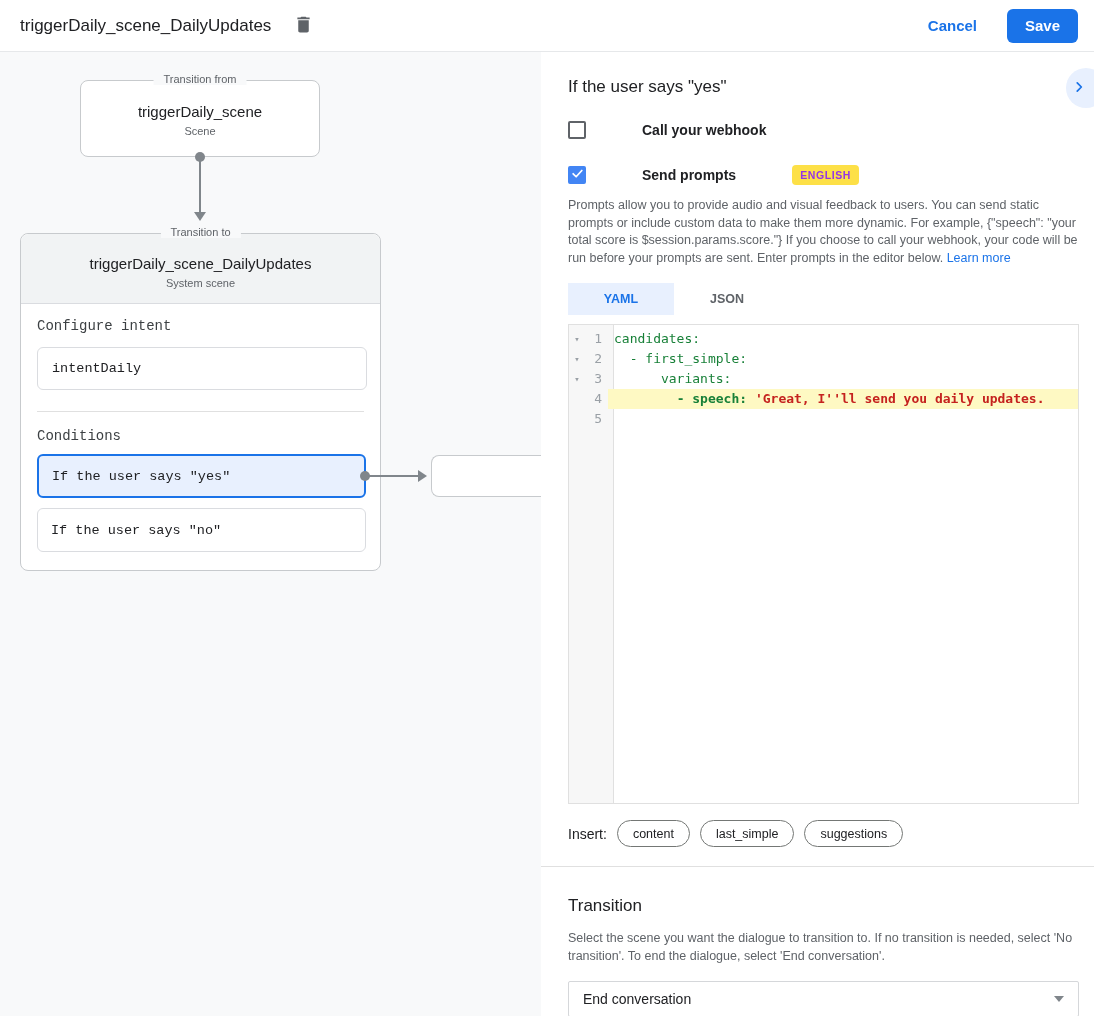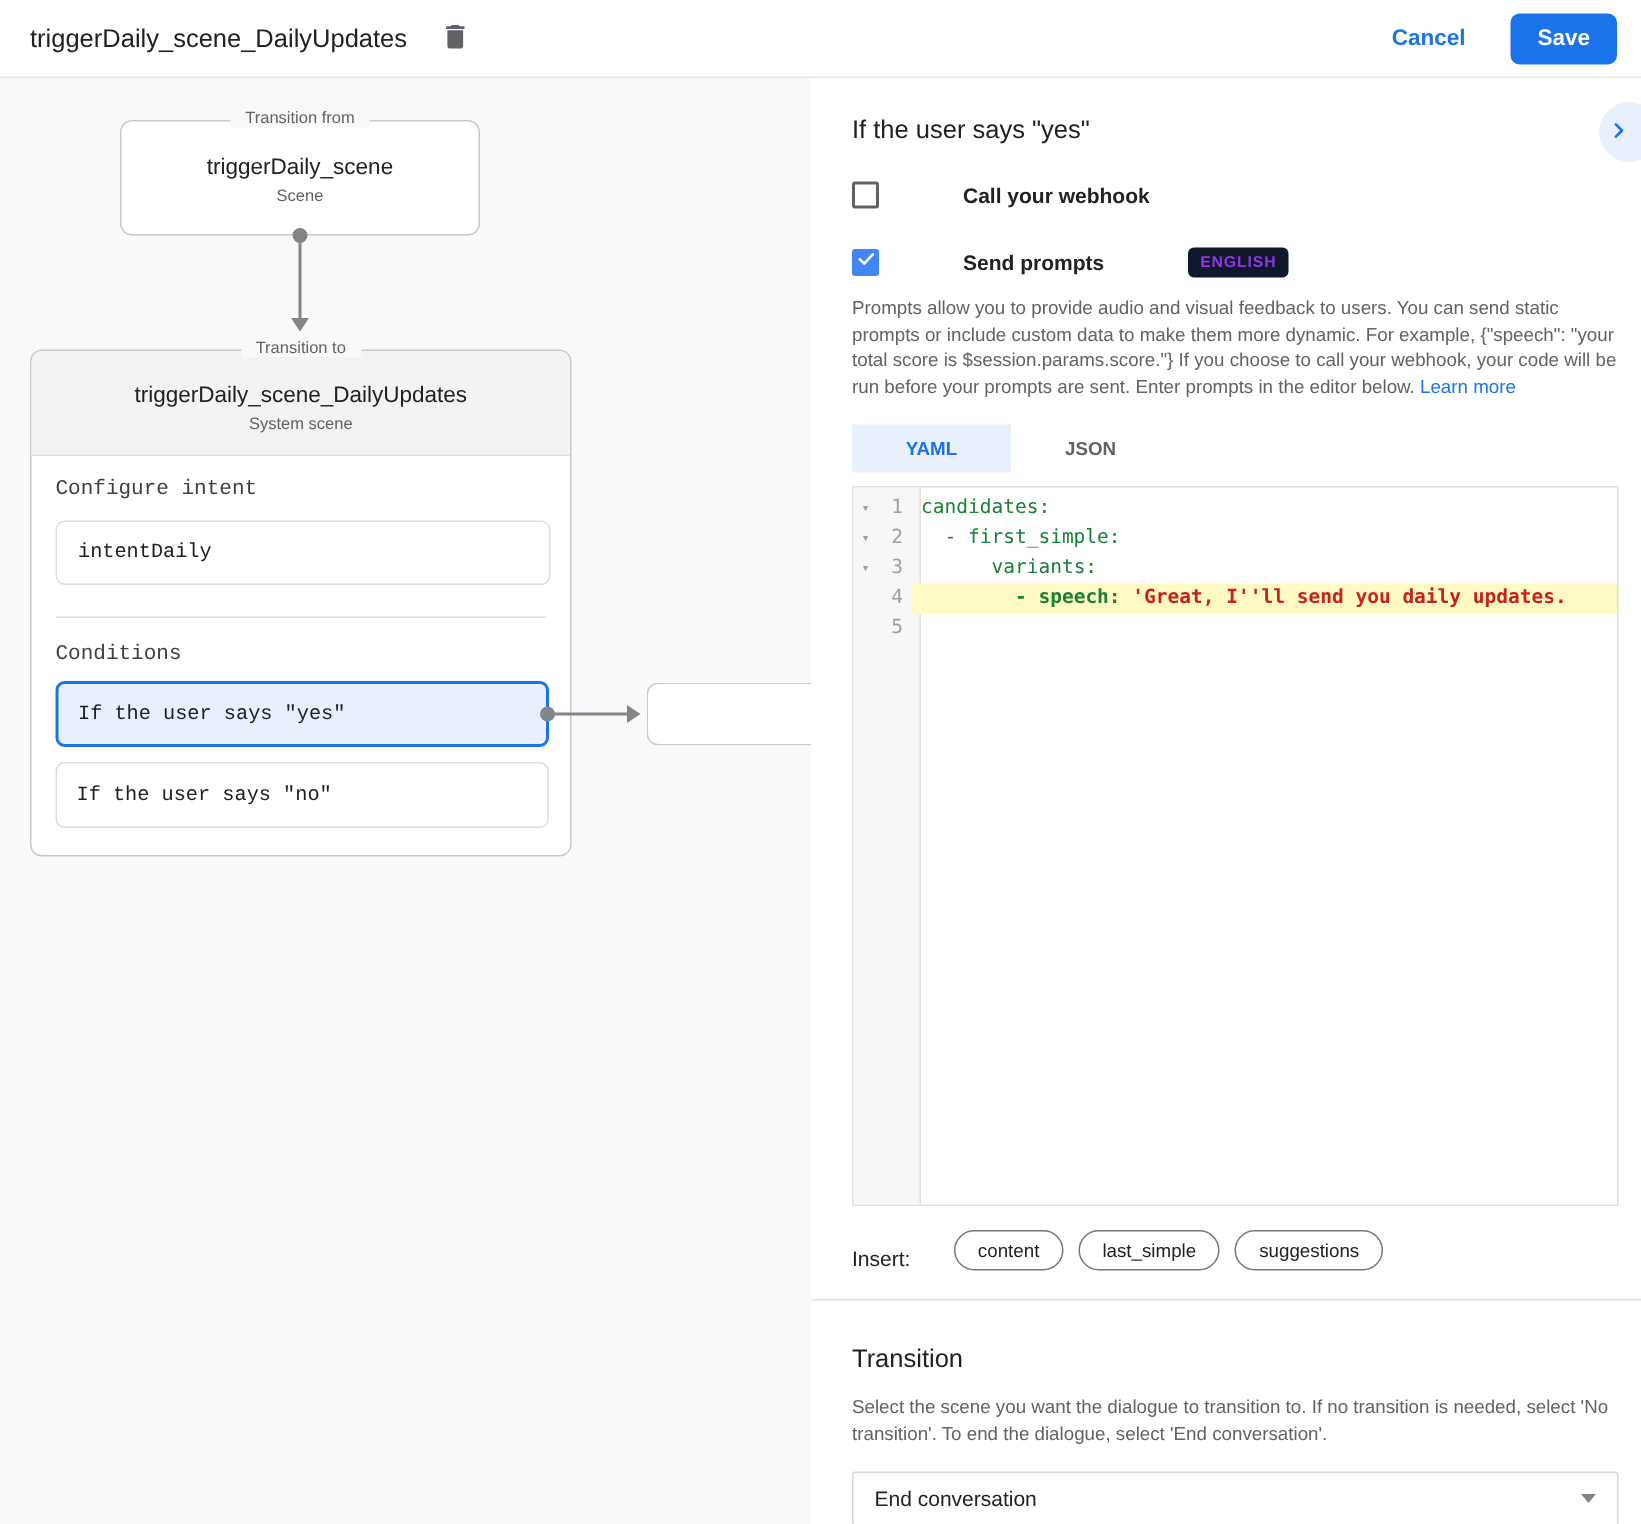--- a/index.html
+++ b/index.html
@@ -57,21 +57,21 @@
                  padding:25px 16px 0 27px; overflow:hidden; }
   .panel-heading { font-size:17px; color:#202124; }
   .expand-btn { position:absolute; top:16px; right:-12px; width:40px; height:40px; border-radius:50%;
                 background:#e8f0fe; border:none; cursor:pointer; display:flex; align-items:center;
                 justify-content:center; padding-right:14px; }
   .check-row { display:flex; align-items:center; margin-top:24px;gap:42px; }
   .checkbox { width:18px; height:18px; border:2px solid #5f6368; border-radius:2px; background:#fff;
               flex:none; cursor:pointer; display:flex; align-items:center; justify-content:center; }
   .checkbox.checked { background:#4285f4; border-color:#4285f4; }
   .check-label { font-size:14px; font-weight:600; margin-left:14px; color:#202124; }
-  .lang-badge { background:#0f172a; color:#9334e6; font-size:10.5px; font-weight:700;
+  .lang-badge { background:#fde047; color:#9334e6; font-size:10.5px; font-weight:700;
                 letter-spacing:.6px; padding:4px 8px; border-radius:4px; margin-left:14px; }
   .desc { margin-top:12px; font-size:12.5px; line-height:17.5px; color:#5f6368; max-width:516px; }
   .link { color:#1a73e8; cursor:pointer; }
 
   .tabs { display:flex; margin-top:16px; }
   .tab { width:106px; height:32px; display:flex; align-items:center; justify-content:center;
          font-size:12.5px; font-weight:700; color:#5f6368; cursor:pointer; }
   .tab.active { background:#e8f0fe; color:#1a73e8; }
 
   
@@ -82,21 +82,21 @@
                     background:#f7f7f7; border-right:1px solid #e0e0e0; }
   .code-line { position:relative; display:flex; height:20px; line-height:20px; }
   .fold-cell { width:16px; flex:none; text-align:center; color:#9aa0a6; font-size:9px; cursor:pointer; }
   .num-cell { width:23px; flex:none; text-align:right; padding-right:6px; color:#9aa0a6; }
   .code-cell { flex:1; white-space:pre; padding-left:6px; overflow:hidden; }
   .code-line.active .code-cell { background:#fef9c3;font-weight:bold; }
   .tok-key { color:#188038; }
   .tok-string { color:#c5221f; }
   .tok-plain { color:#202124; }
 
-  .insert-row { display:flex; align-items:flex-end; margin-top:16px;gap:19px; }
+  .insert-row { display:flex; align-items:center; margin-top:16px; }
   .insert-label { font-size:14px; color:#202124; }
   .chip { border:1px solid #747775; border-radius:14px; height:27px; padding:0 15px; background:#fff;
           font-size:12.5px; color:#202124; margin-left:10px; cursor:pointer; display:flex;
           align-items:center; font-family:inherit; }
 
   .panel-divider { border-top:1px solid #e0e0e0; margin:19px -16px 0 -27px; }
   .transition-heading { font-size:17px; margin-top:29px; }
   .select-box { margin-top:16px; width:511px; height:36px; border:1px solid #d5d7da; border-radius:2px;
                 display:flex; align-items:center; padding:0 14px; font-size:14px; cursor:pointer;
                 justify-content:space-between; }

